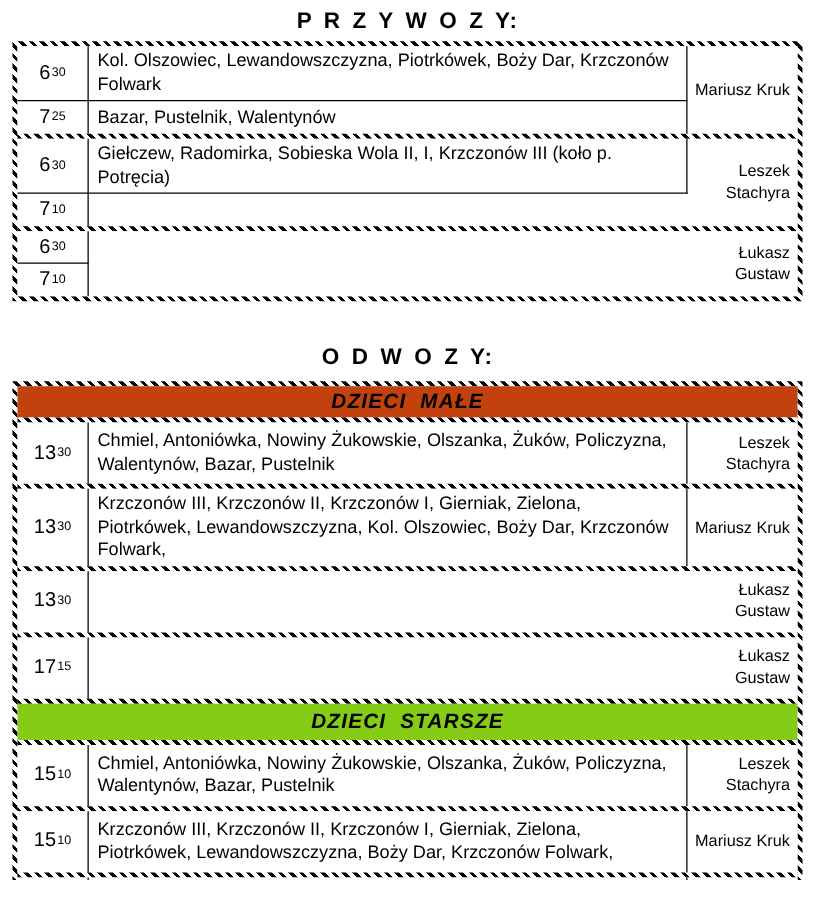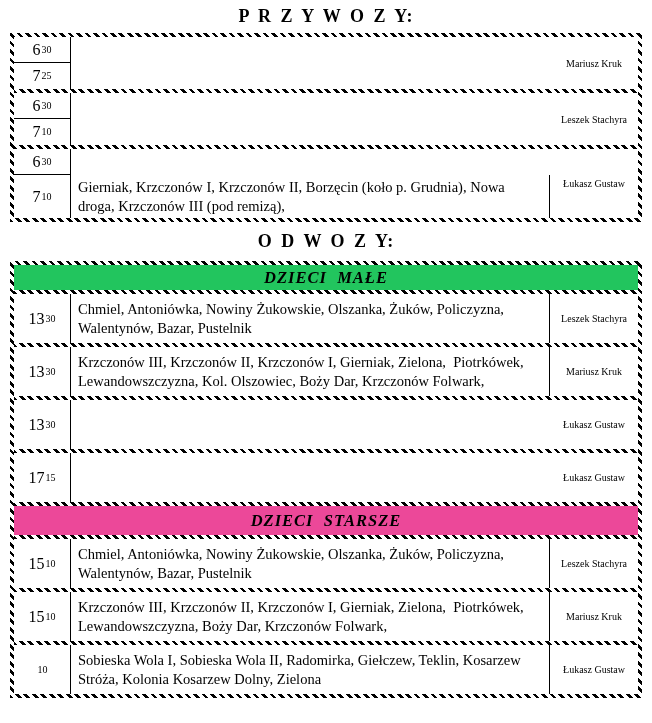--- a/index.html
+++ b/index.html
@@ -1,35 +1,35 @@
 <!DOCTYPE html>
 <html><head>
 <meta charset="utf-8">
 <style>
   html, body { margin: 0; padding: 0; background: #ffffff; }
   .page {
     width: 652px;
     height: 704px;
     box-sizing: border-box;
     padding: 4px 10px 6px 10px;
-    font-family: Liberation Serif, serif;
+    font-family: Liberation Sans, sans-serif;
     color: #000;
     background: #fff;
     overflow: hidden;
   }
   .doc-title {
     text-align: center;
     font-weight: bold;
     font-size: 18px;
     letter-spacing: 1px;
     word-spacing: 3px;
     margin: 2px 0 6px 0;
     white-space: pre;
   }
-  .doc-title.second { margin-top: 9px; margin-bottom: 9px; }
+  .doc-title.second { margin-top: 34px; margin-bottom: 9px; }
 
   
   .art-table {
     background: repeating-linear-gradient(45deg, #000 0, #000 2.6px, #fff 2.6px, #fff 6px);
     padding: 4px;
   }
   .art-inner { background: #fff; }
   .art-sep {
     height: 4px;
     background: repeating-linear-gradient(45deg, #000 0, #000 2.6px, #fff 2.6px, #fff 6px);
@@ -57,22 +57,22 @@
     border-right: 1px solid #000;
     font-size: 14.5px;
     line-height: 1.28;
     padding: 3px 7px;
     white-space: pre-wrap;
   }
   .driver-cell {
     grid-column: 3;
     align-items: center;
     justify-content: center;
-    text-align: left;
-    font-size: 10px;
+    text-align: right;
+    font-size: 13px;
     line-height: 1.3;
     padding: 2px 6px;
   }
   .r1 { grid-row: 1; border-bottom: 1px solid #000; }
   .r2 { grid-row: 2; }
   .span2 { grid-row: 1 / span 2; }
   .group .time-cell, .group .route-cell { min-height: 26px; }
   .t2-row { min-height: 49px; }
 
   .section-header {
@@ -96,36 +96,39 @@
   <div class="doc-title">P R Z Y W O Z Y:</div>
 
   <div class="art-table">
     <div class="art-inner">
 
       <div class="group">
         <div class="cell time-cell r1">
             <span>6</span>
             <sup>30</sup>
           </div>
+        <div class="cell route-cell r1"><span>Kol. Olszowiec, Lewandowszczyzna, Piotrkówek, Boży Dar, Krzczonów Folwark</span></div>
         <div class="cell driver-cell span2">
             <span>Mariusz Kruk</span>
           </div>
         <div class="cell time-cell r2">
             <span>7</span>
             <sup>25</sup>
           </div>
+        <div class="cell route-cell r2"><span>Bazar, Pustelnik, Walentynów</span></div>
       </div>
 
       <div class="art-sep"></div>
 
       <div class="group">
         <div class="cell time-cell r1">
             <span>6</span>
             <sup>30</sup>
           </div>
+        <div class="cell route-cell r1"><span>Giełczew, Radomirka, Sobieska Wola II, I, Krzczonów III (koło p. Potręcia)</span></div>
         <div class="cell driver-cell span2">
             <span>Leszek Stachyra</span>
           </div>
         <div class="cell time-cell r2">
             <span>7</span>
             <sup>10</sup>
           </div>
       </div>
 
       <div class="art-sep"></div>
@@ -135,32 +138,31 @@
             <span>6</span>
             <sup>30</sup>
           </div>
         <div class="cell driver-cell span2">
             <span>Łukasz Gustaw</span>
           </div>
         <div class="cell time-cell r2">
             <span>7</span>
             <sup>10</sup>
           </div>
-        <div class="cell route-cell r2"><span>Gierniak, Krzczonów I, Krzczonów II, Borzęcin (koło p. Grudnia), Nowa droga, Krzczonów III (pod remizą),</span></div>
       </div>
 
     </div>
   </div>
 
   <div class="doc-title second">O D W O Z Y:</div>
 
   <div class="art-table">
     <div class="art-inner">
 
-      <div class="section-header" style="background-color: #22c55e;">DZIECI  MAŁE</div>
+      <div class="section-header" style="background-color: #c2410c;">DZIECI  MAŁE</div>
 
       <div class="art-sep"></div>
 
       <div class="t2-row">
         <div class="cell time-cell">
             <span>13</span>
             <sup>30</sup>
           </div>
         <div class="cell route-cell"><span>Chmiel, Antoniówka, Nowiny Żukowskie, Olszanka, Żuków, Policzyzna, Walentynów, Bazar, Pustelnik</span></div>
         <div class="cell driver-cell">
@@ -200,21 +202,21 @@
             <span>17</span>
             <sup>15</sup>
           </div>
         <div class="cell driver-cell">
             <span>Łukasz Gustaw</span>
           </div>
       </div>
 
       <div class="art-sep"></div>
 
-      <div class="section-header tall" style="background-color: #ec4899; text-align: right;">DZIECI  STARSZE</div>
+      <div class="section-header tall" style="background-color: #84cc16; text-align: right;">DZIECI  STARSZE</div>
 
       <div class="art-sep"></div>
 
       <div class="t2-row">
         <div class="cell time-cell">
             <span>15</span>
             <sup>10</sup>
           </div>
         <div class="cell route-cell"><span>Chmiel, Antoniówka, Nowiny Żukowskie, Olszanka, Żuków, Policzyzna, Walentynów, Bazar, Pustelnik</span></div>
         <div class="cell driver-cell">

